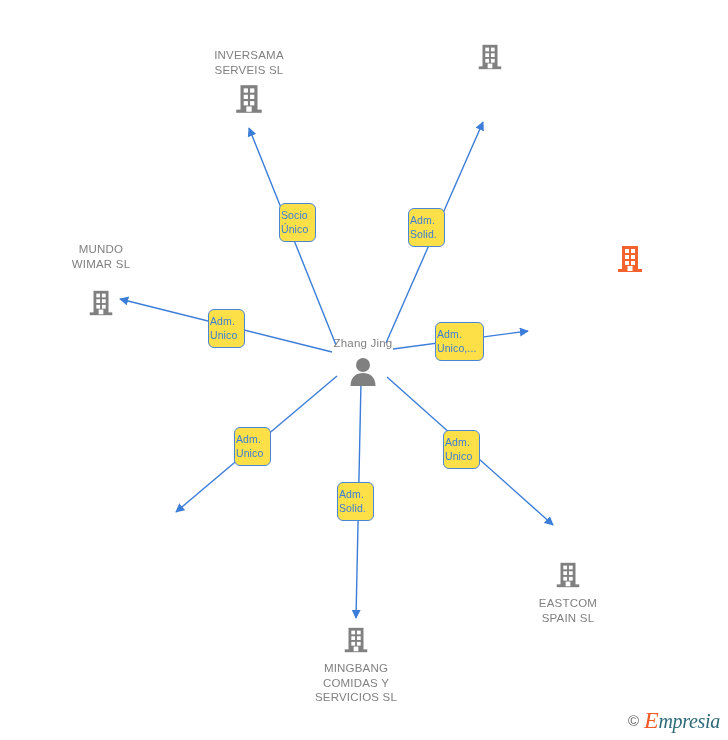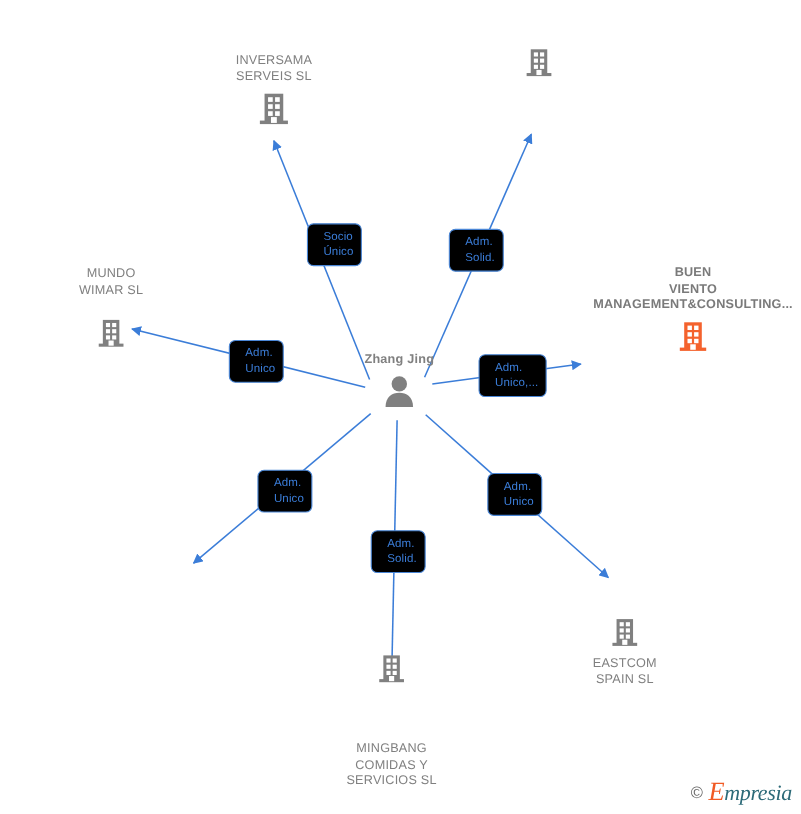--- a/index.html
+++ b/index.html
@@ -50,28 +50,28 @@
     margin: 2px 0;
   }
   .node.label-below .node-icon { order: 1; }
   .node.label-below .node-label { order: 2; margin-top: 4px; }
   .node.label-above .node-label { order: 1; margin-bottom: 3px; }
   .node.label-above .node-icon { order: 2; }
 
   .edge-label {
     position: absolute;
     box-sizing: border-box;
-    background: #000000;
+    background: #fde047;
     border: 1px solid #4a86d6;
     border-radius: 6px;
     color: #3b7dd8;
     font-size: 10.5px;
     line-height: 14px;
     font-family: "Liberation Sans", sans-serif;
-    padding: 4px 7px 5px 14px;
+    padding: 4px 7px 5px 1px;
     text-align: left;
     white-space: pre-line;
     letter-spacing: 0.1px;
   }
 
   #watermark {
     position: absolute;
     right: 8px;
     bottom: 6px;
     display: flex;
@@ -147,23 +147,20 @@
         <rect x="11" y="12" width="4" height="4" fill="#ffffff"></rect>
         <rect x="17" y="12" width="4" height="4" fill="#ffffff"></rect>
         <rect x="11" y="18" width="4" height="4" fill="#ffffff"></rect>
         <rect x="17" y="18" width="4" height="4" fill="#ffffff"></rect>
         <rect x="13.5" y="23" width="5" height="5" fill="#ffffff"></rect>
       </svg>
     </div>
   </div>
 
   <div class="node label-above" style="left:630px; top:241px; width:210px; margin-left:-105px;">
-    <div class="node-label accent">BUEN
-VIENTO
-MANAGEMENT&amp;CONSULTING...</div>
     <div class="node-icon">
       <svg width="32" height="32" viewBox="0 0 32 32" xmlns="http://www.w3.org/2000/svg">
         <rect x="8" y="3" width="16" height="25" fill="#f4622d"></rect>
         <rect x="4" y="26" width="24" height="3" fill="#f4622d"></rect>
         <rect x="11" y="6" width="4" height="4" fill="#ffffff"></rect>
         <rect x="17" y="6" width="4" height="4" fill="#ffffff"></rect>
         <rect x="11" y="12" width="4" height="4" fill="#ffffff"></rect>
         <rect x="17" y="12" width="4" height="4" fill="#ffffff"></rect>
         <rect x="11" y="18" width="4" height="4" fill="#ffffff"></rect>
         <rect x="17" y="18" width="4" height="4" fill="#ffffff"></rect>
@@ -184,21 +181,21 @@
         <rect x="11" y="12" width="4" height="4" fill="#ffffff"></rect>
         <rect x="17" y="12" width="4" height="4" fill="#ffffff"></rect>
         <rect x="11" y="18" width="4" height="4" fill="#ffffff"></rect>
         <rect x="17" y="18" width="4" height="4" fill="#ffffff"></rect>
         <rect x="13.5" y="23" width="5" height="5" fill="#ffffff"></rect>
       </svg>
     </div>
   </div>
 
 
-  <div class="node label-below" style="left:356px; top:591px;gap:45px;">
+  <div class="node label-below" style="left:356px; top:623px;">
     <div class="node-icon">
       <svg width="30" height="30" viewBox="0 0 32 32" xmlns="http://www.w3.org/2000/svg">
         <rect x="8" y="3" width="16" height="25" fill="#808080"></rect>
         <rect x="4" y="26" width="24" height="3" fill="#808080"></rect>
         <rect x="11" y="6" width="4" height="4" fill="#ffffff"></rect>
         <rect x="17" y="6" width="4" height="4" fill="#ffffff"></rect>
         <rect x="11" y="12" width="4" height="4" fill="#ffffff"></rect>
         <rect x="17" y="12" width="4" height="4" fill="#ffffff"></rect>
         <rect x="11" y="18" width="4" height="4" fill="#ffffff"></rect>
         <rect x="17" y="18" width="4" height="4" fill="#ffffff"></rect>
@@ -221,21 +218,21 @@
         <rect x="17" y="12" width="4" height="4" fill="#ffffff"></rect>
         <rect x="11" y="18" width="4" height="4" fill="#ffffff"></rect>
         <rect x="17" y="18" width="4" height="4" fill="#ffffff"></rect>
         <rect x="13.5" y="23" width="5" height="5" fill="#ffffff"></rect>
       </svg>
     </div>
     <div class="node-label">EASTCOM
 SPAIN SL</div>
   </div>
 
-  <div class="node label-above" style="left:363px; top:320px;font-weight:bold;">
+  <div class="node label-above" style="left:363px; top:336px;">
     <div class="node-label">Zhang Jing</div>
     <div class="node-icon">
       <svg width="32" height="30" viewBox="0 0 32 30" xmlns="http://www.w3.org/2000/svg">
         <circle cx="16" cy="9" r="7" fill="#808080"></circle>
         <path d="M 3.5 30 C 3.5 20.5 9.5 17 16 17 C 22.5 17 28.5 20.5 28.5 30 Z" fill="#808080"></path>
       </svg>
     </div>
   </div>
 
   <div class="edge-label" style="left:279px; top:203px;">Socio

